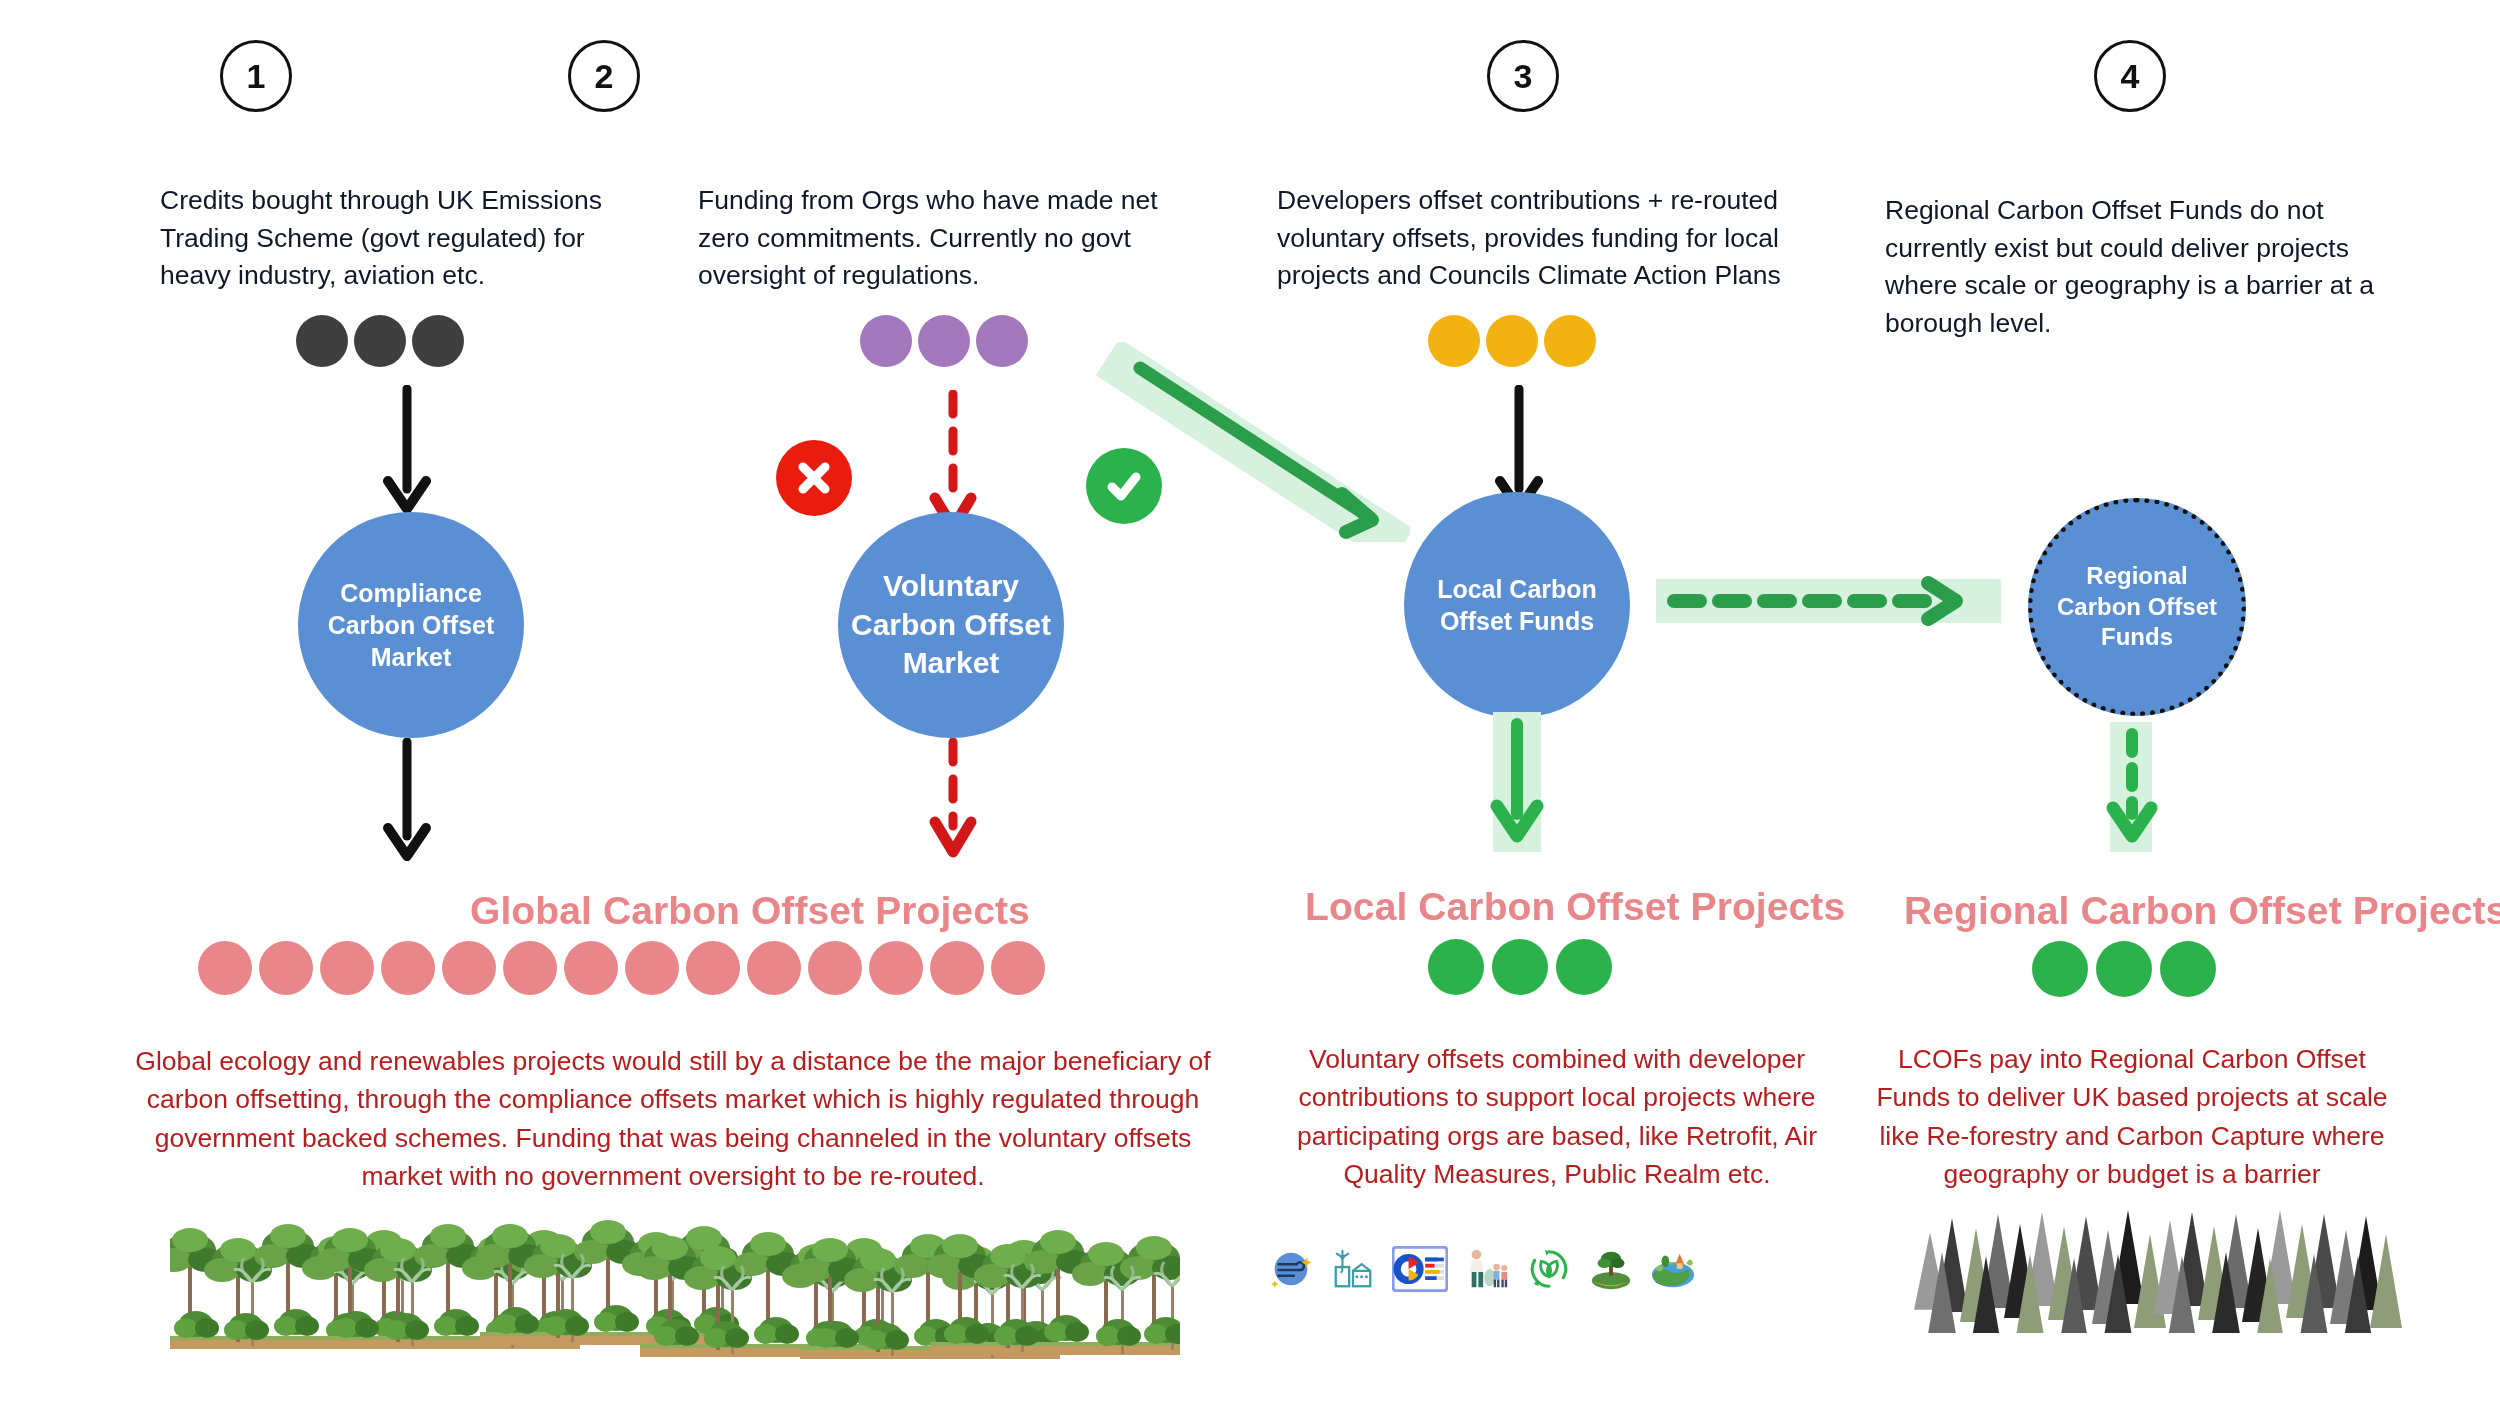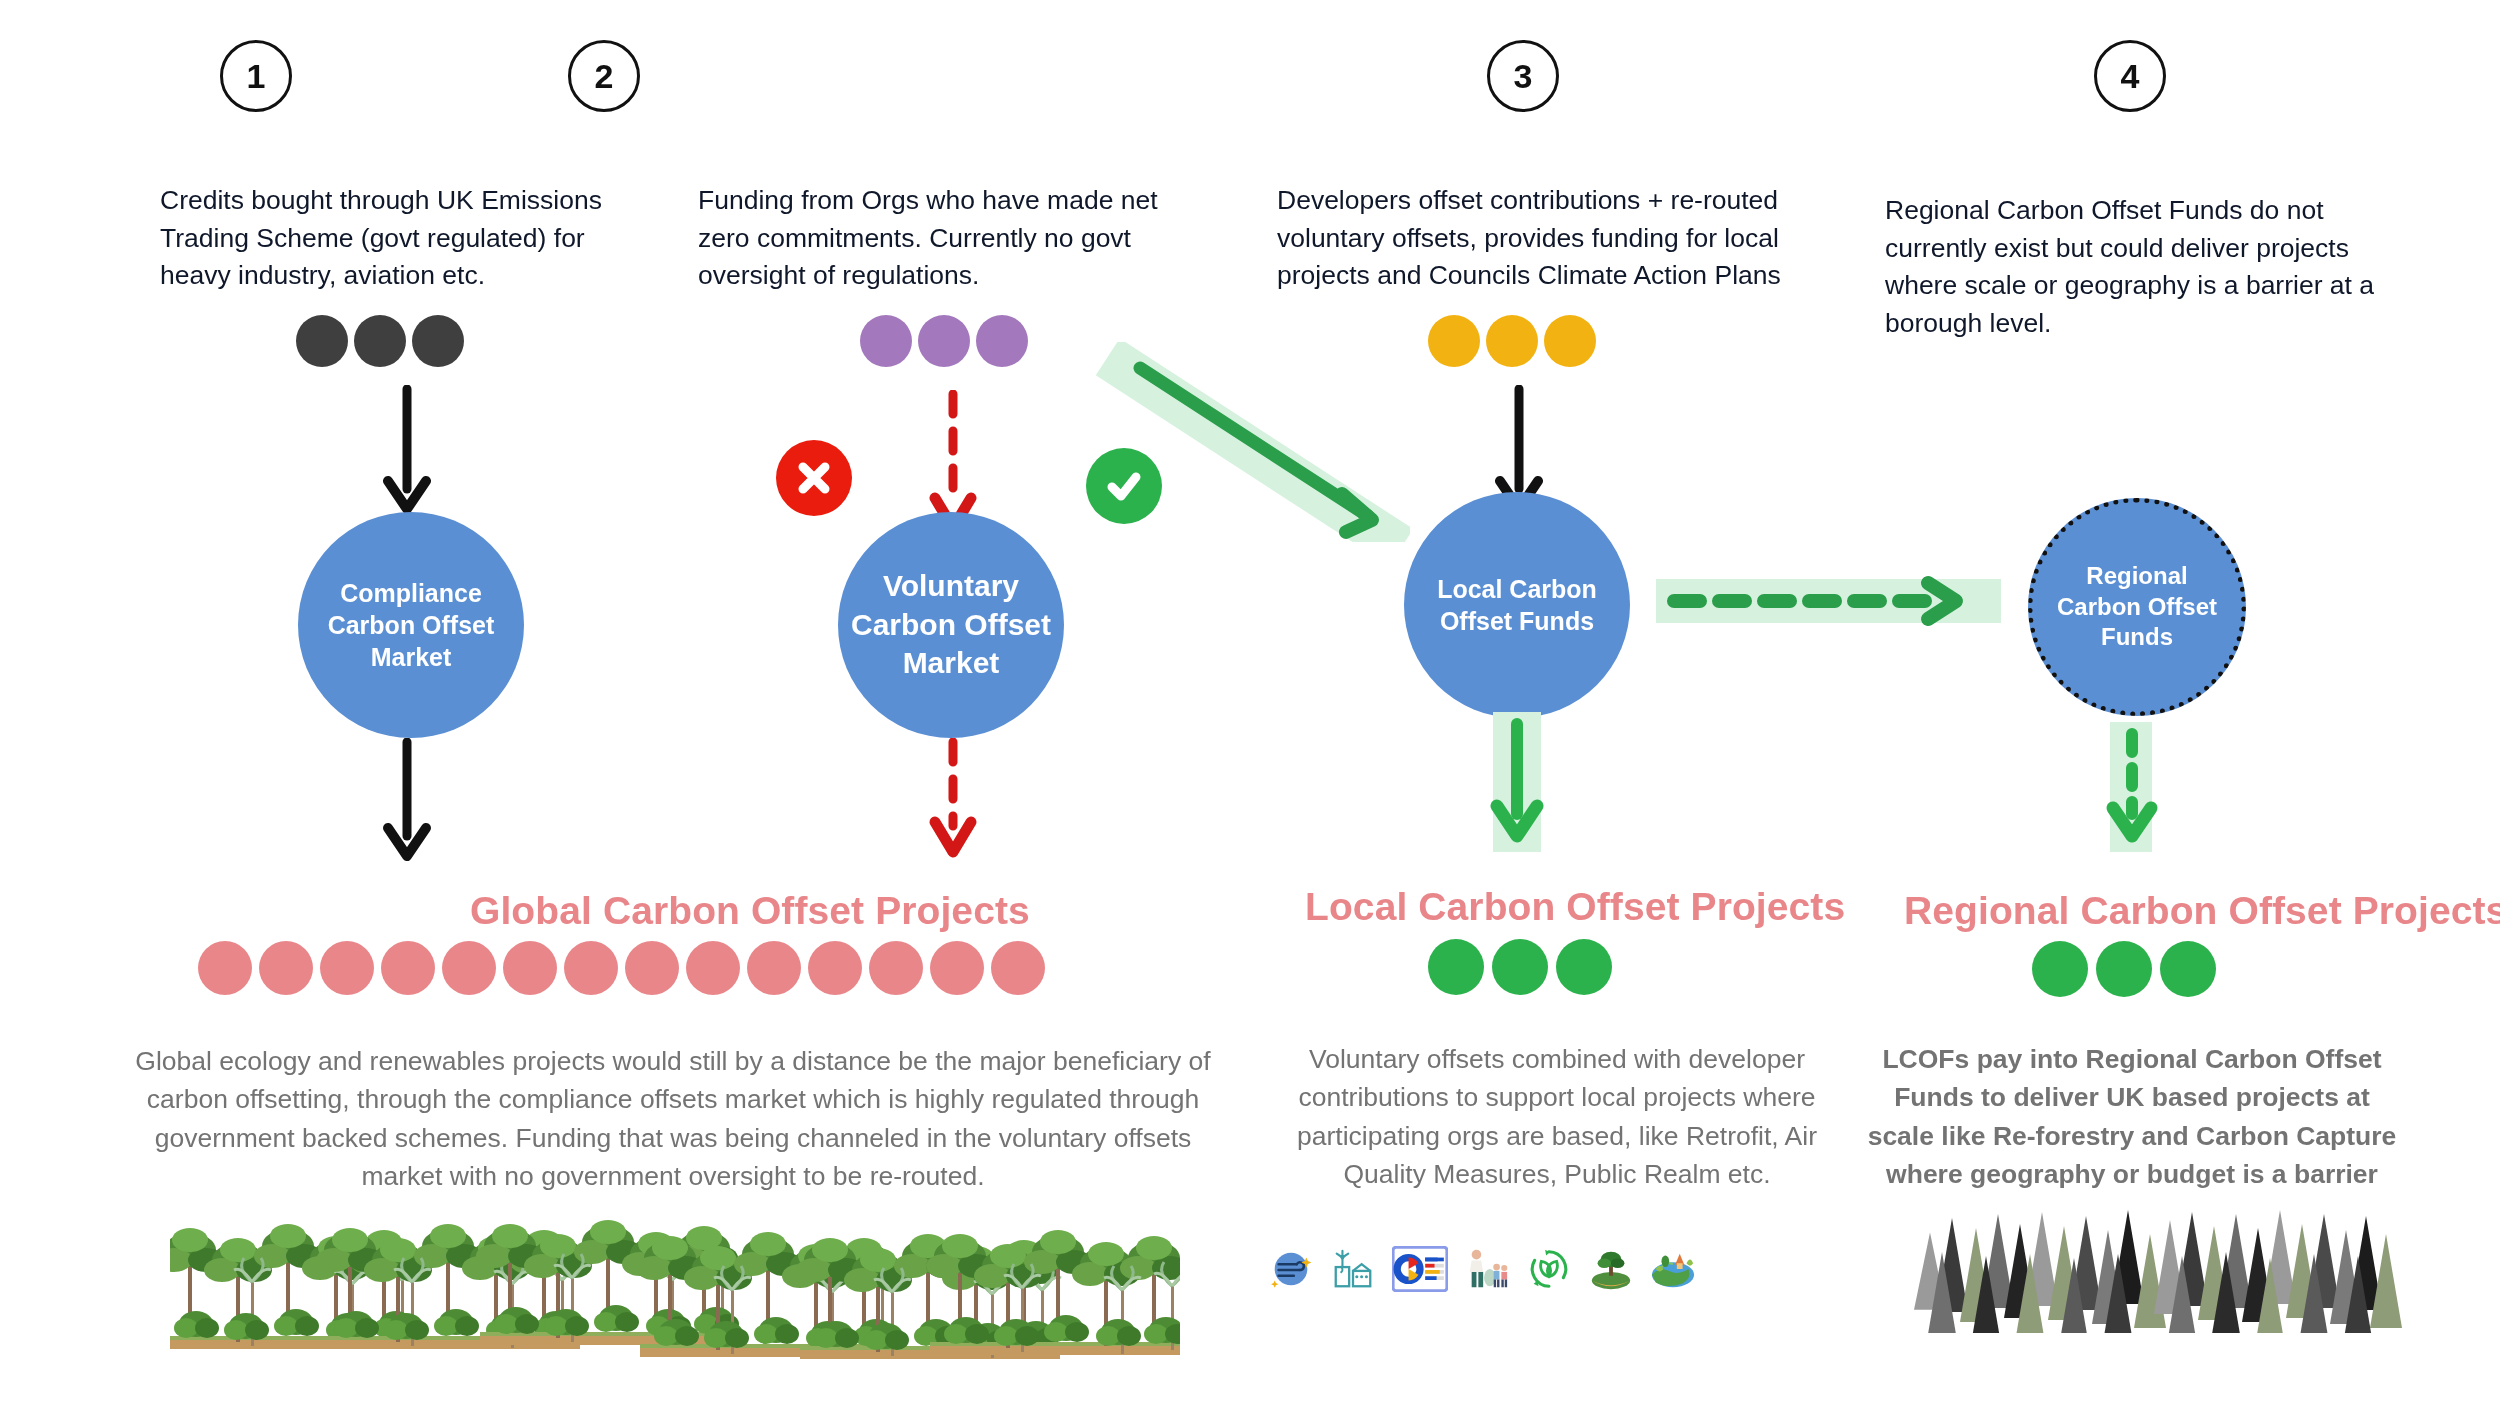--- a/index.html
+++ b/index.html
@@ -45,21 +45,21 @@
   }
   .node.dashed { border:5px dotted #111; }
 
   
   .pink-head {
     color:#e8868a; font-weight:700; font-size:39px; letter-spacing:.1px;
     white-space:nowrap;
   }
 
   
-  .body-text { font-size:26.5px; line-height:1.45; text-align:center; color:#737373; }
+  .body-text { font-size:26.5px; line-height:1.45; text-align:center; color:#b91c1c; }
 
   
   .icon-strip { display:flex; gap:16px; align-items:flex-end; }
   .mini-icon { width:46px; height:46px; display:block; }
 
   
   .forest { display:block; }
 </style>
 </head>
 <body>
@@ -222,21 +222,21 @@
   </div>
 
   <div class="abs dot-row" style="left:2032px;top:941px;gap:8px;">
     <span class="dot green" style="width:56px;height:56px;"></span>
     <span class="dot green" style="width:56px;height:56px;"></span>
     <span class="dot green" style="width:56px;height:56px;"></span>
   </div>
 
   <div class="abs body-text" style="left:128px;top:1042px;width:1090px;">Global ecology and renewables projects would still by a distance be the major beneficiary of carbon offsetting, through the compliance offsets market which is highly regulated through government backed schemes. Funding that was being channeled in the voluntary offsets market with no government oversight to be re-routed.</div>
   <div class="abs body-text" style="left:1272px;top:1040px;width:570px;">Voluntary offsets combined with developer contributions to support local projects where participating orgs are based, like Retrofit, Air Quality Measures, Public Realm etc.</div>
-  <div class="abs body-text" style="left:1862px;top:1040px;width:540px;font-weight:bold;">LCOFs pay into Regional Carbon Offset Funds to deliver UK based projects at scale like Re-forestry and Carbon Capture where geography or budget is a barrier</div>
+  <div class="abs body-text" style="left:1862px;top:1040px;width:540px;">LCOFs pay into Regional Carbon Offset Funds to deliver UK based projects at scale like Re-forestry and Carbon Capture where geography or budget is a barrier</div>
 
   <svg class="abs forest" style="left:170px;top:1210px;" width="1010" height="165" viewBox="0 0 1010 165">
     <defs>
       <g id="rfTree">
         <rect x="22" y="40" width="4" height="78" fill="#8a6b52"></rect>
         <ellipse cx="24" cy="36" rx="26" ry="17" fill="#4f8a36"></ellipse>
         <ellipse cx="8" cy="46" rx="18" ry="12" fill="#6aa347"></ellipse>
         <ellipse cx="40" cy="46" rx="18" ry="12" fill="#3f7a2c"></ellipse>
         <ellipse cx="24" cy="26" rx="18" ry="12" fill="#6fae4c"></ellipse>
       </g>

